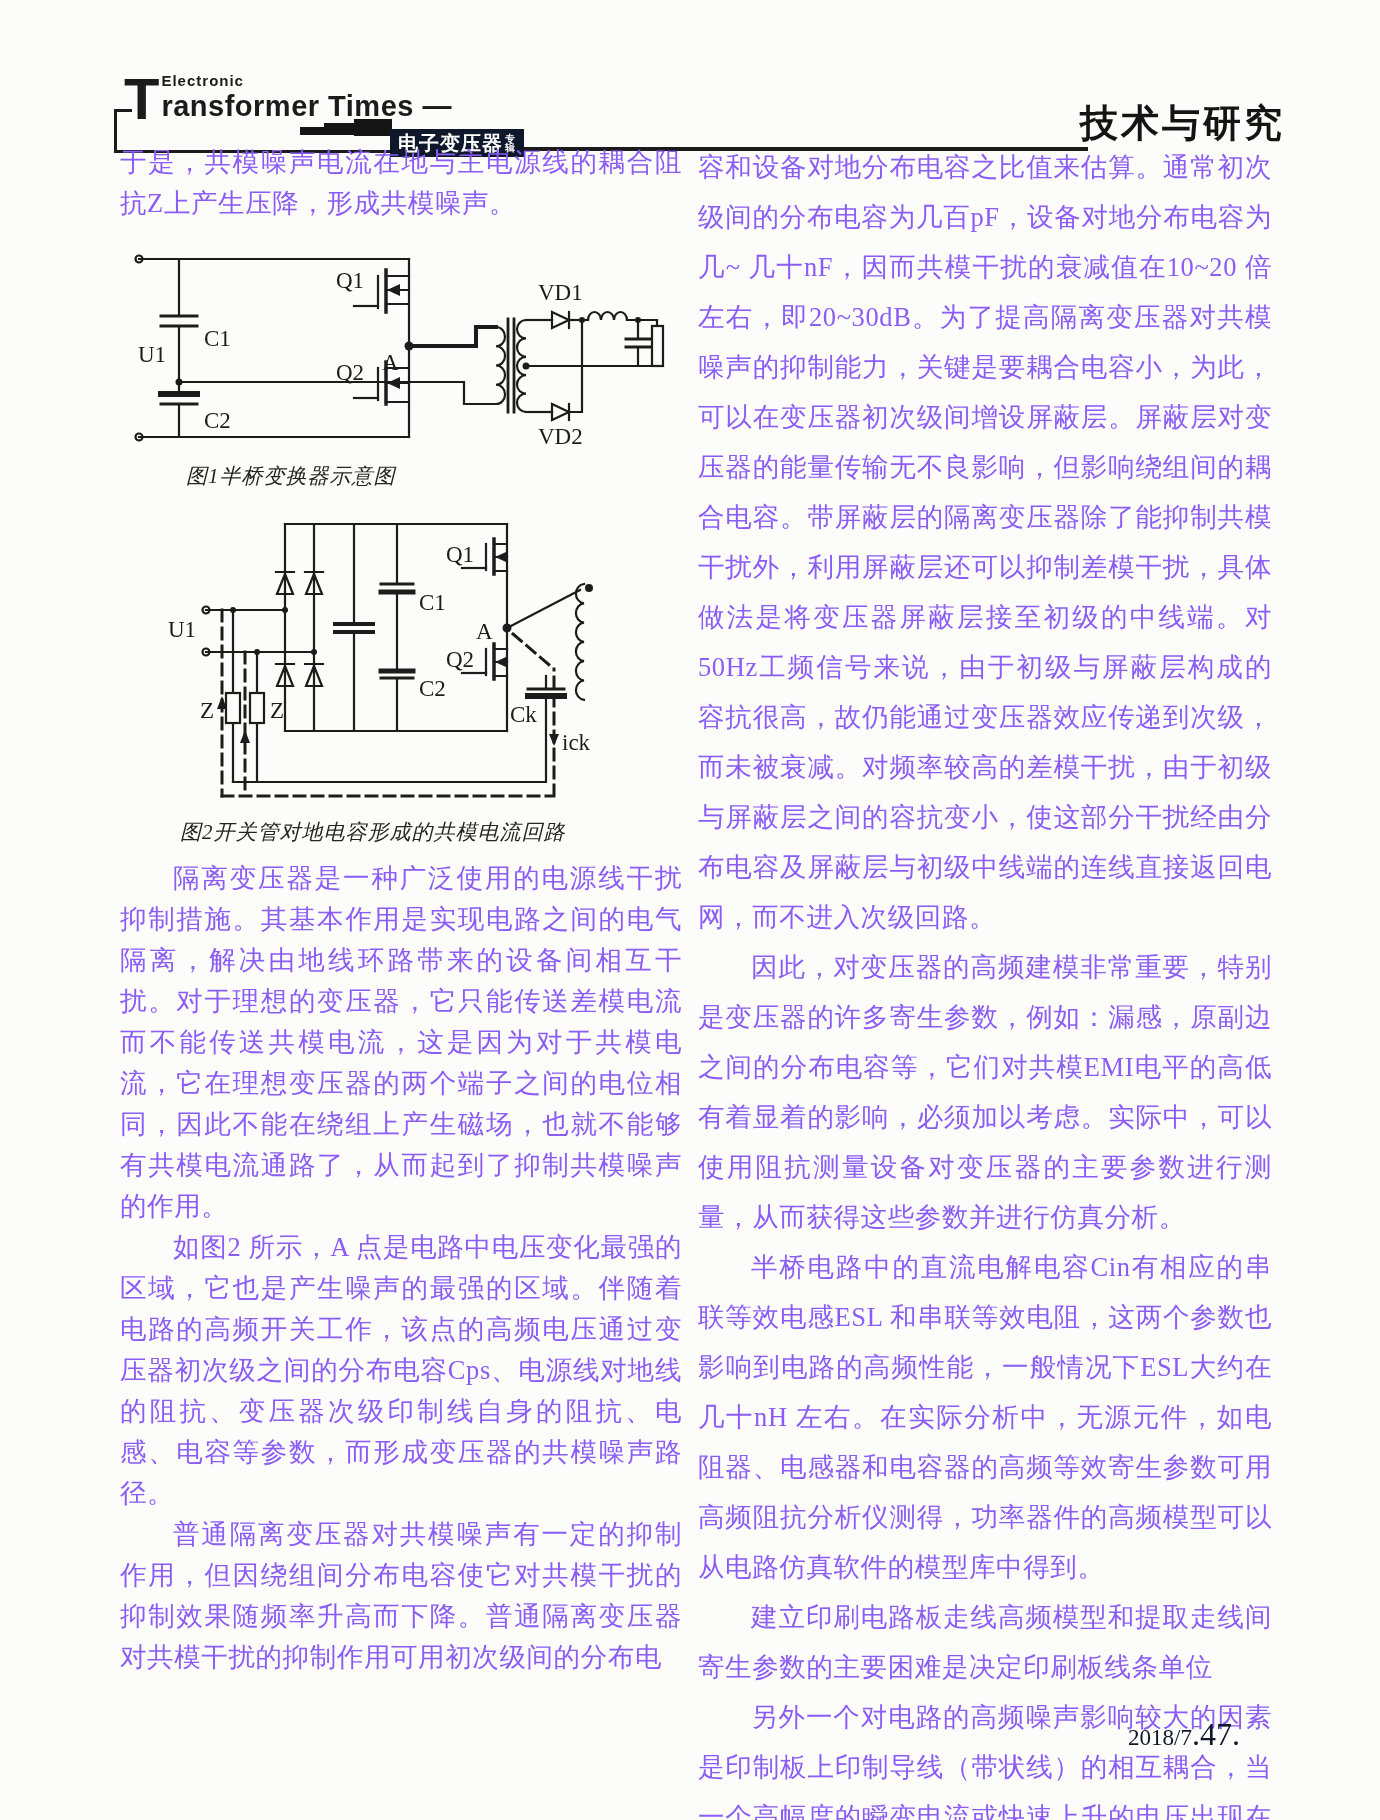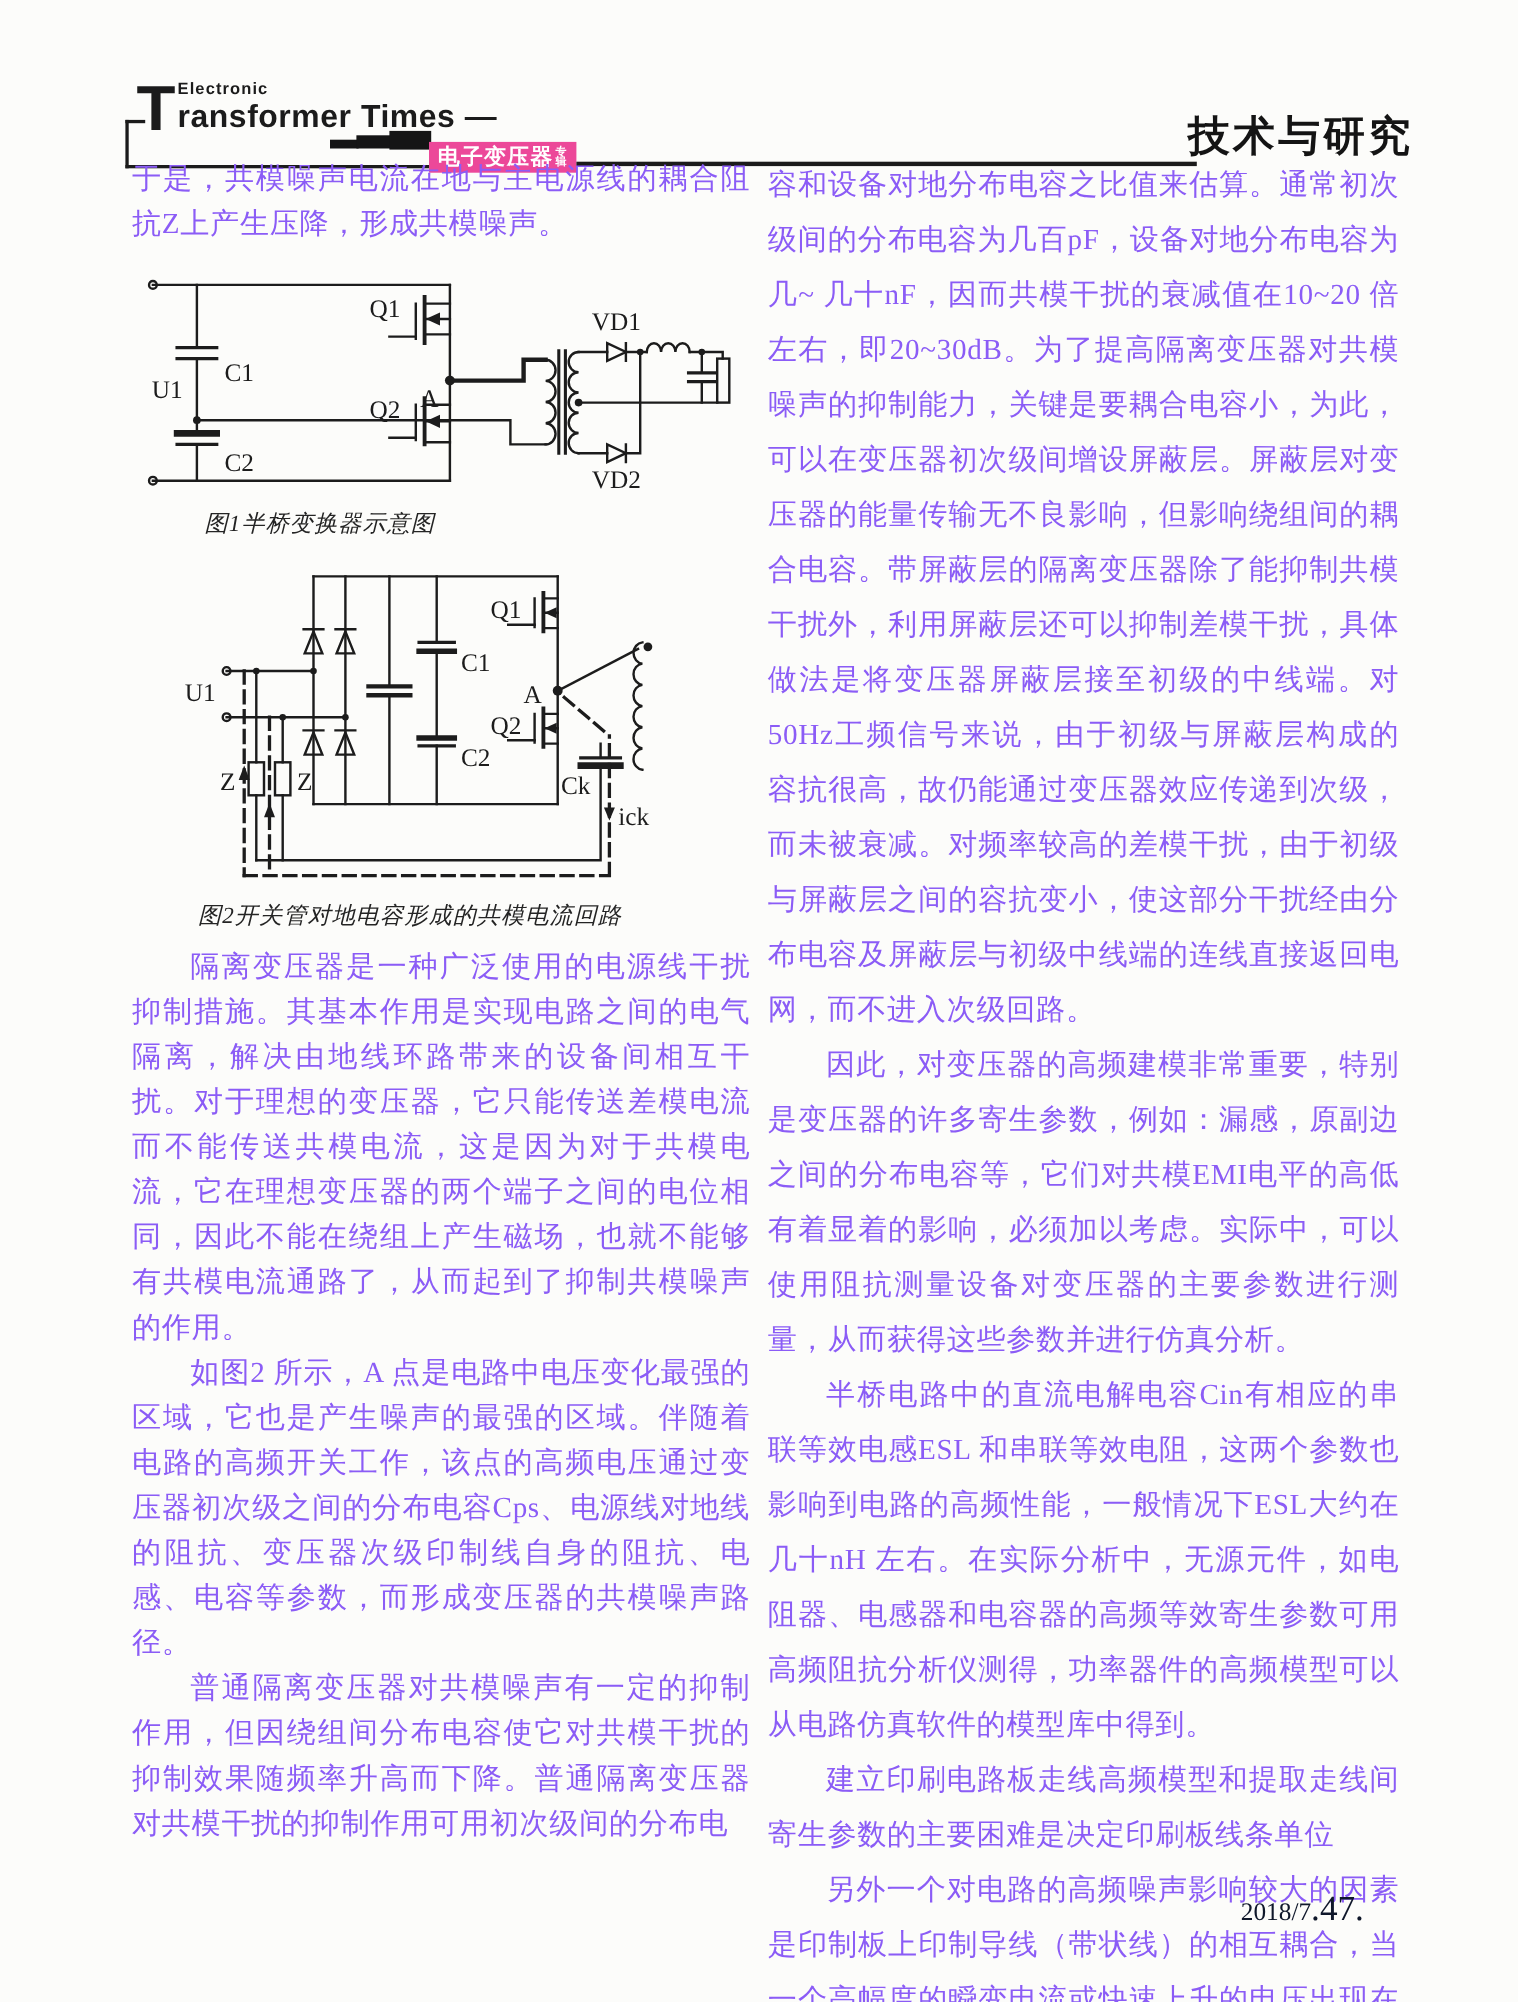--- a/index.html
+++ b/index.html
@@ -12,21 +12,21 @@
   .abs{position:absolute;}
   .blackbar{background:#151515;}
 
   
   .logo{position:absolute;left:124px;top:72px;display:flex;align-items:flex-end;color:#1b1b1b;}
   .logo-t{font-family:"Liberation Sans",sans-serif;font-weight:bold;font-size:58px;line-height:0.82;}
   .logo-stack{display:inline-block;margin-left:2px;}
   .logo-electronic{display:block;font-family:"Liberation Sans",sans-serif;font-weight:bold;font-size:15px;letter-spacing:1px;margin-bottom:1px;}
   .logo-main{display:block;font-family:"Liberation Sans",sans-serif;font-weight:bold;font-size:29px;letter-spacing:0.5px;}
   .rule{position:absolute;background:#1b1b1b;}
-  .badge{position:absolute;left:390px;top:129px;width:134px;height:28px;background:#ec4899;
+  .badge{position:absolute;left:390px;top:129px;width:134px;height:28px;background:#0f172a;
          display:flex;align-items:center;justify-content:center;color:#fff;}
   .badge-text{font-family:"Liberation Sans",sans-serif;font-weight:bold;font-size:20px;letter-spacing:1px;line-height:1;}
   .badge-sub{font-family:"Liberation Sans",sans-serif;font-weight:bold;font-size:10px;line-height:9px;width:11px;margin-left:2px;word-break:break-all;}
   .section-title{position:absolute;left:1080px;top:98px;font-family:"Liberation Sans",sans-serif;
          font-weight:bold;font-size:38px;letter-spacing:3px;color:#141414;text-align:right;}
 
   
   .col{position:absolute;top:142px;}
   .col-left{left:120px;width:562px;}
   .col-right{left:698px;width:574px;}

